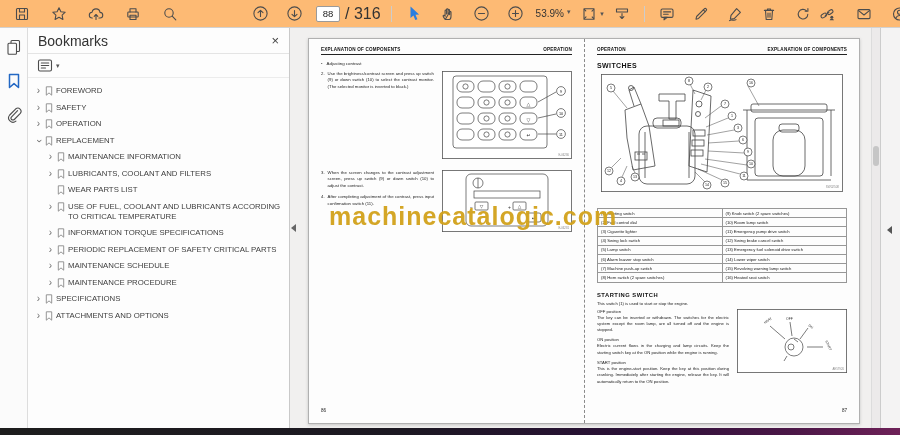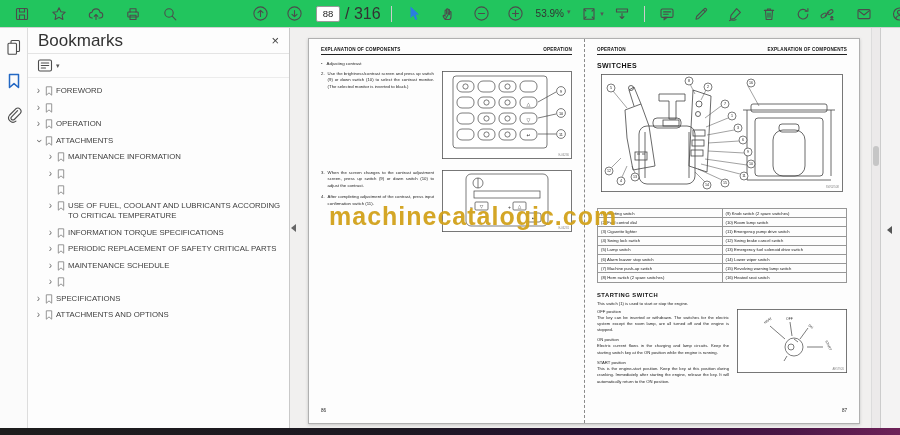--- a/index.html
+++ b/index.html
@@ -1,20 +1,20 @@
 <!DOCTYPE html>
 <html><head>
 <meta charset="utf-8">
 <style>
   *{box-sizing:border-box;margin:0;padding:0}
   html,body{width:900px;height:435px}
   body{position:relative;font-family:"Liberation Sans",sans-serif;background:#fff;overflow:hidden}
 
   
-  .toolbar{position:absolute;top:0;left:0;right:0;height:28px;background:#22c55e;
+  .toolbar{position:absolute;top:0;left:0;right:0;height:28px;background:#fdba74;
            border-bottom:1px solid #d2d2d2;display:flex;align-items:center;padding:0 10px;z-index:50}
   .tbtn{width:24px;height:24px;display:flex;align-items:center;justify-content:center;flex:none;border-radius:3px}
   .ic{stroke:#4c4c4c;fill:none;stroke-width:1.1;stroke-linecap:round;stroke-linejoin:round}
   .gap6{margin-left:6px}.gap10{margin-left:10px}.gap13{margin-left:13px}
   .sep{width:1px;height:16px;background:#ccc;margin:0 10px;flex:none}
   .page-input{width:24px;height:16px;border:1px solid #9a9a9a;border-radius:2px;font-size:9.5px;
               text-align:center;color:#222;background:#fff;margin-left:10px;font-family:"Liberation Sans",sans-serif}
   .page-total{font-size:16px;color:#333;margin-left:5px;white-space:nowrap}
   .zoom-ctl{display:flex;align-items:flex-start;margin-left:8px;font-size:10px;color:#333;white-space:nowrap}
   .caret{font-size:7px;color:#555;margin-left:3px}
@@ -22,21 +22,21 @@
 
   
   .rail{position:absolute;left:0;top:28px;width:28px;bottom:7px;background:#fbfbfb;
         border-right:1px solid #ddd;display:flex;flex-direction:column;align-items:center;padding-top:8px;gap:12px;z-index:40}
   .rbtn{width:22px;height:22px;display:flex;align-items:center;justify-content:center}
 
   
   .bpanel{position:absolute;left:28px;top:28px;width:262px;bottom:7px;background:#fdfdfd;
           border-right:1px solid #c9c9c9;z-index:40;overflow:hidden}
   .bhead{height:26px;display:flex;align-items:center;padding:0 10px;border-bottom:1px solid #e4e4e4}
-  .btitle{font-size:17px;color:#333}
+  .btitle{font-size:14px;color:#333}
   .bclose{margin-left:auto;font-size:13px;color:#444;cursor:pointer;line-height:1}
   .bopts{height:24px;display:flex;align-items:center;padding:0 9px;border-bottom:1px solid #ececec}
   .tree{padding-top:5px;font-size:7.8px;color:#3d3d3d}
   .bm-row{display:flex;align-items:flex-start;padding:3.2px 6px 3.2px 5px;line-height:1.3;cursor:pointer}
   .bm-row.lvl1{padding-left:17px}
   .chev{width:11px;flex:none;font-size:10px;color:#707070;line-height:1;display:inline-block;text-align:center}
   .chev.down{transform:rotate(90deg)}
   .chev.none{visibility:hidden}
   .bmk{flex:none;margin:0 3px 0 1px}
   .lbl{flex:1}
@@ -276,53 +276,56 @@
         <svg class="bmk" width="8" height="10">
           <path d="M1.3 0.8h5.4v8.4L4 6.9 1.3 9.2z" fill="none" stroke="#8a8a8a" stroke-width="0.9"></path>
         </svg>
         <span class="lbl">FOREWORD</span>
       </div>
     <div class="bm-row lvl0">
         <span class="chev">›</span>
         <svg class="bmk" width="8" height="10">
           <path d="M1.3 0.8h5.4v8.4L4 6.9 1.3 9.2z" fill="none" stroke="#8a8a8a" stroke-width="0.9"></path>
         </svg>
+        <span class="lbl">SAFETY</span>
       </div>
     <div class="bm-row lvl0">
         <span class="chev">›</span>
         <svg class="bmk" width="8" height="10">
           <path d="M1.3 0.8h5.4v8.4L4 6.9 1.3 9.2z" fill="none" stroke="#8a8a8a" stroke-width="0.9"></path>
         </svg>
         <span class="lbl">OPERATION</span>
       </div>
     <div class="bm-row lvl0">
         <span class="chev down">›</span>
         <svg class="bmk" width="8" height="10">
           <path d="M1.3 0.8h5.4v8.4L4 6.9 1.3 9.2z" fill="none" stroke="#8a8a8a" stroke-width="0.9"></path>
         </svg>
-        <span class="lbl">ATTACHMENTS</span>
+        <span class="lbl">REPLACEMENT</span>
       </div>
     <div class="bm-row lvl1">
         <span class="chev">›</span>
         <svg class="bmk" width="8" height="10">
           <path d="M1.3 0.8h5.4v8.4L4 6.9 1.3 9.2z" fill="none" stroke="#8a8a8a" stroke-width="0.9"></path>
         </svg>
         <span class="lbl">MAINTENANCE INFORMATION</span>
       </div>
     <div class="bm-row lvl1">
         <span class="chev">›</span>
         <svg class="bmk" width="8" height="10">
           <path d="M1.3 0.8h5.4v8.4L4 6.9 1.3 9.2z" fill="none" stroke="#8a8a8a" stroke-width="0.9"></path>
         </svg>
+        <span class="lbl">LUBRICANTS, COOLANT AND FILTERS</span>
       </div>
     <div class="bm-row lvl1">
         <span class="chev none">›</span>
         <svg class="bmk" width="8" height="10">
           <path d="M1.3 0.8h5.4v8.4L4 6.9 1.3 9.2z" fill="none" stroke="#8a8a8a" stroke-width="0.9"></path>
         </svg>
+        <span class="lbl">WEAR PARTS LIST</span>
       </div>
     <div class="bm-row lvl1">
         <span class="chev">›</span>
         <svg class="bmk" width="8" height="10">
           <path d="M1.3 0.8h5.4v8.4L4 6.9 1.3 9.2z" fill="none" stroke="#8a8a8a" stroke-width="0.9"></path>
         </svg>
         <span class="lbl">USE OF FUEL, COOLANT AND LUBRICANTS ACCORDING TO CRITICAL TEMPERATURE</span>
       </div>
     <div class="bm-row lvl1">
         <span class="chev">›</span>
@@ -343,20 +346,21 @@
         <svg class="bmk" width="8" height="10">
           <path d="M1.3 0.8h5.4v8.4L4 6.9 1.3 9.2z" fill="none" stroke="#8a8a8a" stroke-width="0.9"></path>
         </svg>
         <span class="lbl">MAINTENANCE SCHEDULE</span>
       </div>
     <div class="bm-row lvl1">
         <span class="chev">›</span>
         <svg class="bmk" width="8" height="10">
           <path d="M1.3 0.8h5.4v8.4L4 6.9 1.3 9.2z" fill="none" stroke="#8a8a8a" stroke-width="0.9"></path>
         </svg>
+        <span class="lbl">MAINTENANCE PROCEDURE</span>
       </div>
     <div class="bm-row lvl0">
         <span class="chev">›</span>
         <svg class="bmk" width="8" height="10">
           <path d="M1.3 0.8h5.4v8.4L4 6.9 1.3 9.2z" fill="none" stroke="#8a8a8a" stroke-width="0.9"></path>
         </svg>
         <span class="lbl">SPECIFICATIONS</span>
       </div>
     <div class="bm-row lvl0">
         <span class="chev">›</span>

